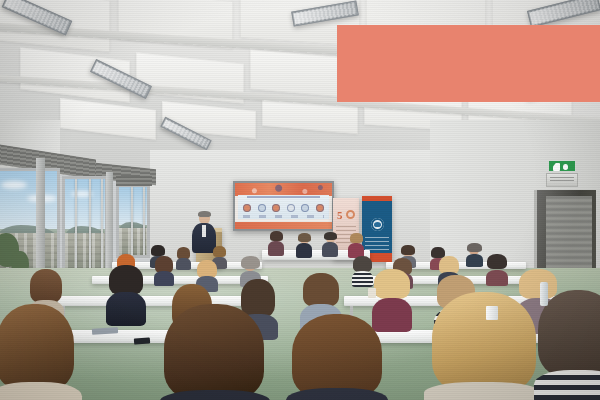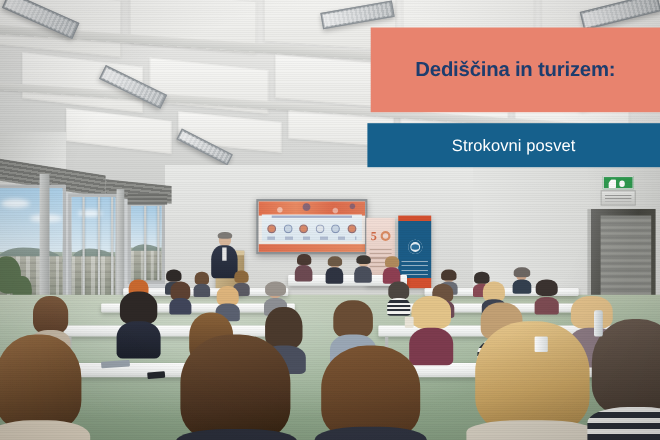--- a/index.html
+++ b/index.html
@@ -569,20 +569,16 @@
     <div style="position:absolute;left:486px;top:306px;width:12px;height:14px;background:linear-gradient(90deg,#ffffff,#dde1e2);border-radius:1px;"></div>
     <div style="position:absolute;left:368px;top:288px;width:8px;height:10px;background:#e9e4d8;border-radius:1px;"></div>
     <div style="position:absolute;left:92px;top:328px;width:26px;height:6px;background:#9aa3ad;border-radius:1px;transform:rotate(-4deg);"></div>
     <div style="position:absolute;left:134px;top:338px;width:16px;height:6px;background:#23262c;border-radius:1px;transform:rotate(-5deg);"></div>
 
     <div class="vignette"></div>
     <div class="grain"></div>
   </div>
 
   <div class="banner-title" style="background:#E8836E;">
-    <div class="line l1">Dediščina in turizem:</div>
   </div>
 
-  <div class="banner-sub" style="background:#16608C;">
-    <div class="sub">Strokovni posvet</div>
-  </div>
 
 </div>
 
 </body></html>

